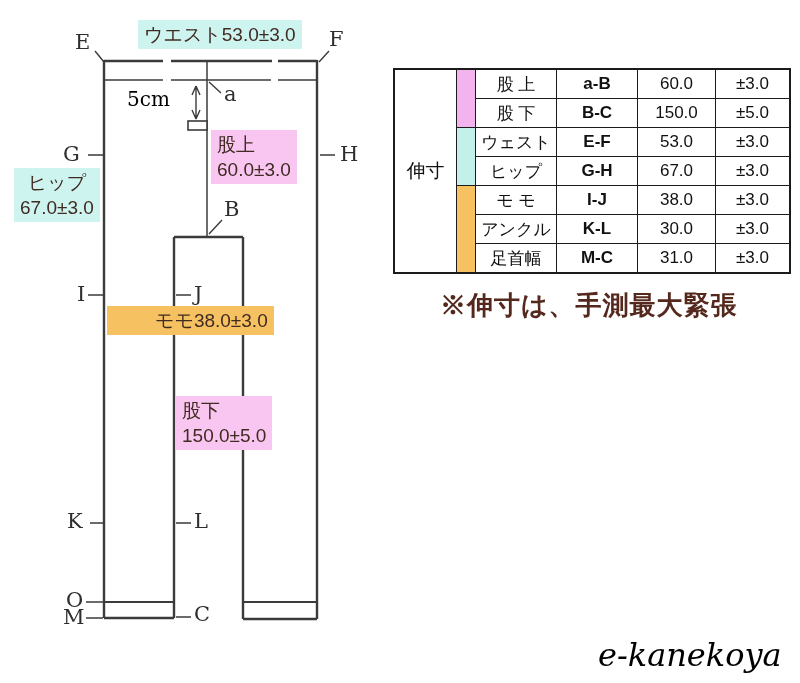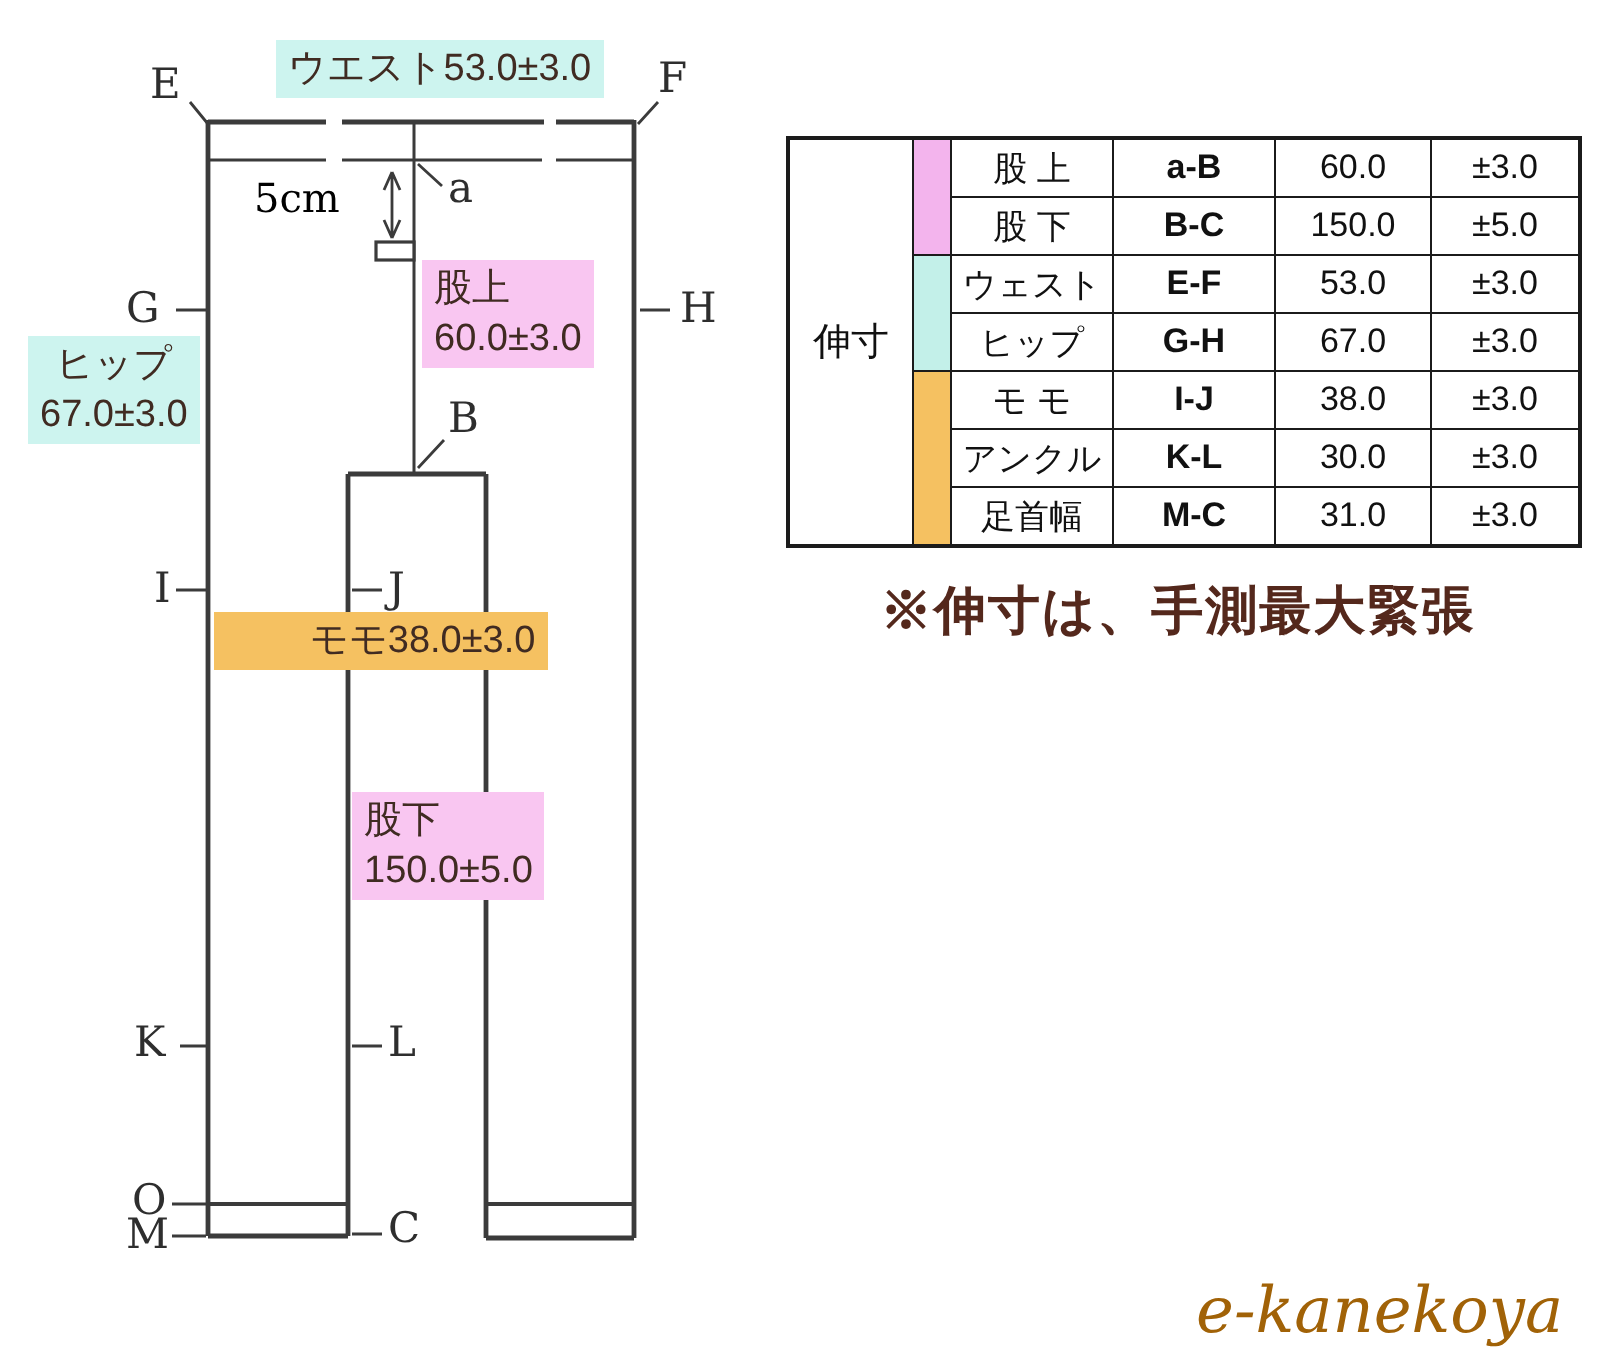--- a/index.html
+++ b/index.html
@@ -50,21 +50,21 @@
   td.val{width:73px;}
   td.tol{width:69px;}
   .note{
     position:absolute;left:392px;top:288px;
     font-size:26px;font-weight:bold;color:#54281c;
     white-space:nowrap;letter-spacing:1px;margin-left:48px;
   }
   .watermark{
     position:absolute;left:598px;top:636px;
     font-family:"DejaVu Serif",serif;font-style:italic;
-    font-size:32px;color:#a16207;white-space:nowrap;
+    font-size:32px;color:#000000;white-space:nowrap;
   }
 </style>
 </head>
 <body>
 
 <div class="stage">
 
   <svg class="linework" width="800" height="683" viewBox="0 0 800 683">
     <g stroke="#3b3b3b" fill="none" stroke-linecap="butt">
 

